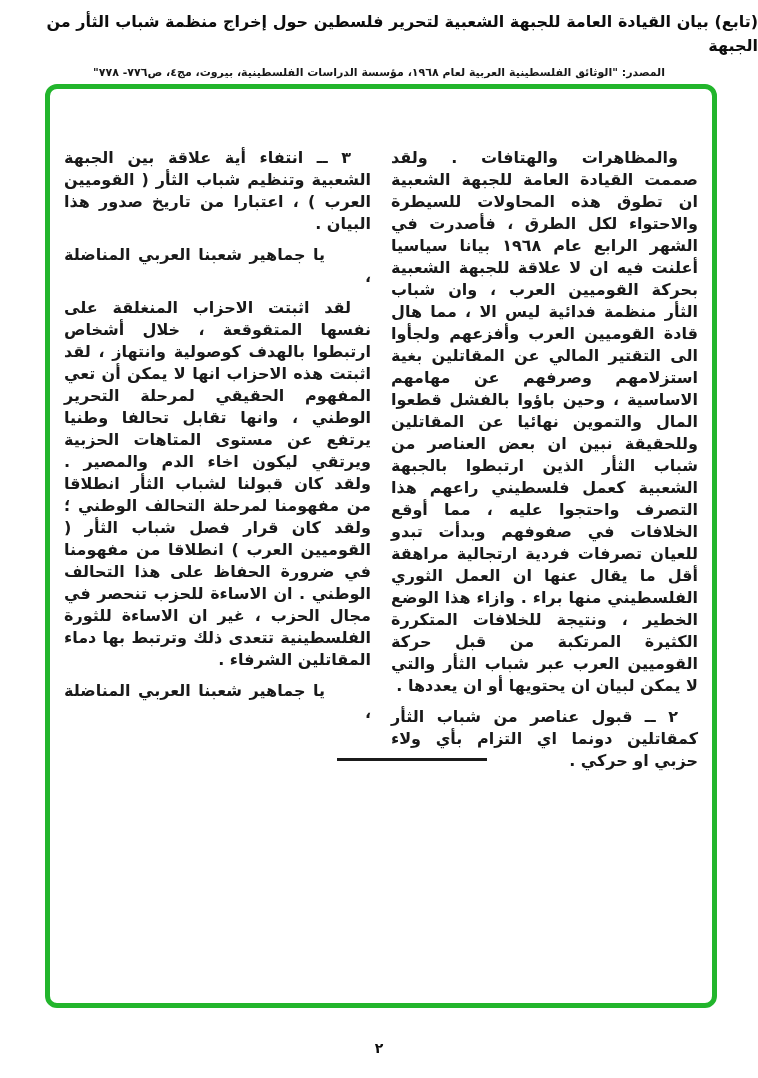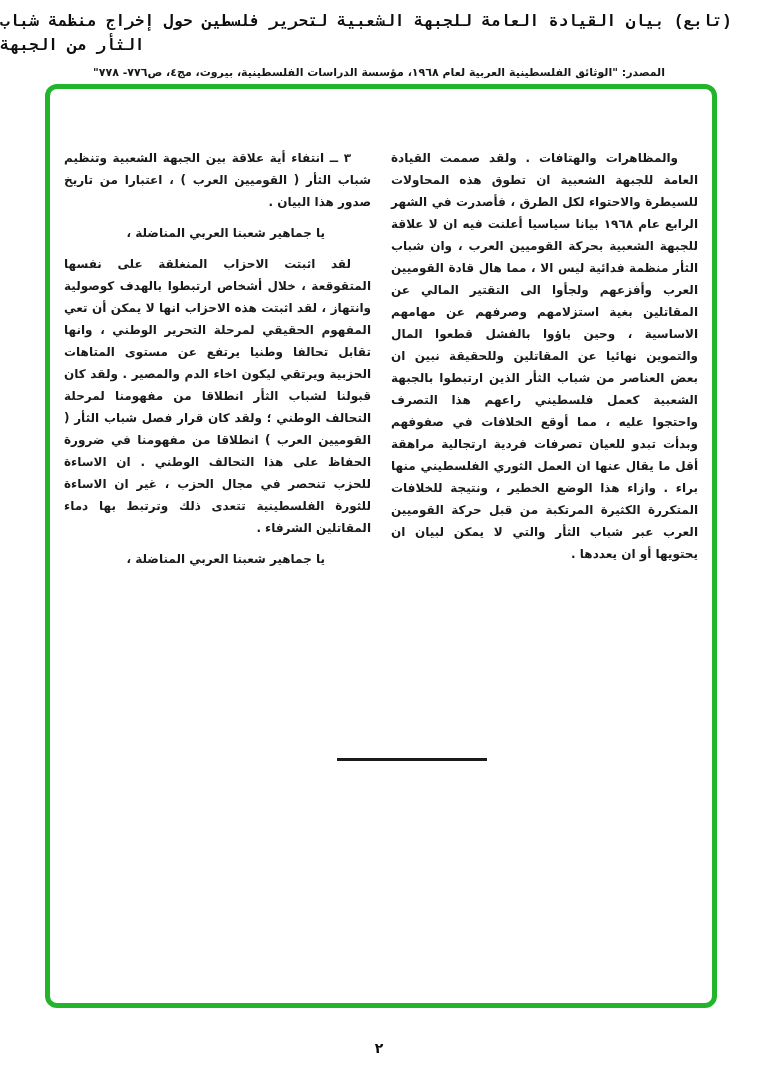--- a/index.html
+++ b/index.html
@@ -6,26 +6,25 @@
   html, body { background: #ffffff; }
   body {
     width: 758px; height: 1078px;
     position: relative;
     font-family: "DejaVu Sans", sans-serif;
     color: #141414;
     overflow: hidden;
   }
   .page-header { padding-top: 10px; direction: rtl; }
   .doc-title {
-    text-align: left;
+    text-align: right;
     font-weight: bold;
     font-size: 16px;
     line-height: 24px;
     color: #0d0d0d;
-    font-family: Liberation Mono, monospace;
   }
   .doc-source {
     text-align: center;
     font-weight: bold;
     font-size: 11px;
     line-height: 16px;
     margin-top: 7px;
     color: #161616;
   }
   .doc-box {
@@ -39,21 +38,21 @@
   .columns {
     direction: rtl;
     display: flex;
     gap: 20px;
     padding: 58px 14px 0 14px;
   }
   .text-col {
     width: 50%;
     direction: rtl;
     text-align: justify;
-    font-size: 12px;
+    font-size: 16px;
     font-weight: bold;
     line-height: 22px;
     color: #1a1a1a;
   }
   .text-col p { margin-bottom: 9px; text-indent: 20px; }
   .text-col p.salutation { text-indent: 46px; margin-bottom: 9px; }
   .section-divider {
     position: absolute;
     left: 287px; top: 669px;
     width: 150px; height: 3px;
@@ -75,20 +74,21 @@
 <header class="page-header">
   <div class="doc-title">(تابع) بيان القيادة العامة للجبهة الشعبية لتحرير فلسطين حول إخراج منظمة شباب الثأر من الجبهة</div>
   <div class="doc-source">المصدر: "الوثائق الفلسطينية العربية لعام ١٩٦٨، مؤسسة الدراسات الفلسطينية، بيروت، مج٤، ص٧٧٦- ٧٧٨"</div>
 </header>
 
 <div class="doc-box">
   <div class="columns">
 
     <div class="text-col">
       <p>والمظاهرات والهتافات . ولقد صممت القيادة العامة للجبهة الشعبية ان تطوق هذه المحاولات للسيطرة والاحتواء لكل الطرق ، فأصدرت في الشهر الرابع عام ١٩٦٨ بيانا سياسيا أعلنت فيه ان لا علاقة للجبهة الشعبية بحركة القوميين العرب ، وان شباب الثأر منظمة فدائية ليس الا ، مما هال قادة القوميين العرب وأفزعهم ولجأوا الى التقتير المالي عن المقاتلين بغية استزلامهم وصرفهم عن مهامهم الاساسية ، وحين باؤوا بالفشل قطعوا المال والتموين نهائيا عن المقاتلين وللحقيقة نبين ان بعض العناصر من شباب الثأر الذين ارتبطوا بالجبهة الشعبية كعمل فلسطيني راعهم هذا التصرف واحتجوا عليه ، مما أوقع الخلافات في صفوفهم وبدأت تبدو للعيان تصرفات فردية ارتجالية مراهقة أقل ما يقال عنها ان العمل الثوري الفلسطيني منها براء . وازاء هذا الوضع الخطير ، ونتيجة للخلافات المتكررة الكثيرة المرتكبة من قبل حركة القوميين العرب عبر شباب الثأر والتي لا يمكن لبيان ان يحتويها أو ان يعددها .</p>
+      <p>٢ ــ قبول عناصر من شباب الثأر كمقاتلين دونما اي التزام بأي ولاء حزبي او حركي .</p>
     </div>
 
     <div class="text-col">
       <p>٣ ــ انتفاء أية علاقة بين الجبهة الشعبية وتنظيم شباب الثأر ( القوميين العرب ) ، اعتبارا من تاريخ صدور هذا البيان .</p>
       <p class="salutation">يا جماهير شعبنا العربي المناضلة ،</p>
       <p>لقد اثبتت الاحزاب المنغلقة على نفسها المتقوقعة ، خلال أشخاص ارتبطوا بالهدف كوصولية وانتهاز ، لقد اثبتت هذه الاحزاب انها لا يمكن أن تعي المفهوم الحقيقي لمرحلة التحرير الوطني ، وانها تقابل تحالفا وطنيا يرتفع عن مستوى المتاهات الحزبية ويرتقي ليكون اخاء الدم والمصير . ولقد كان قبولنا لشباب الثأر انطلاقا من مفهومنا لمرحلة التحالف الوطني ؛ ولقد كان قرار فصل شباب الثأر ( القوميين العرب ) انطلاقا من مفهومنا في ضرورة الحفاظ على هذا التحالف الوطني . ان الاساءة للحزب تنحصر في مجال الحزب ، غير ان الاساءة للثورة الفلسطينية تتعدى ذلك وترتبط بها دماء المقاتلين الشرفاء .</p>
       <p class="salutation">يا جماهير شعبنا العربي المناضلة ،</p>
     </div>
 
   </div>

